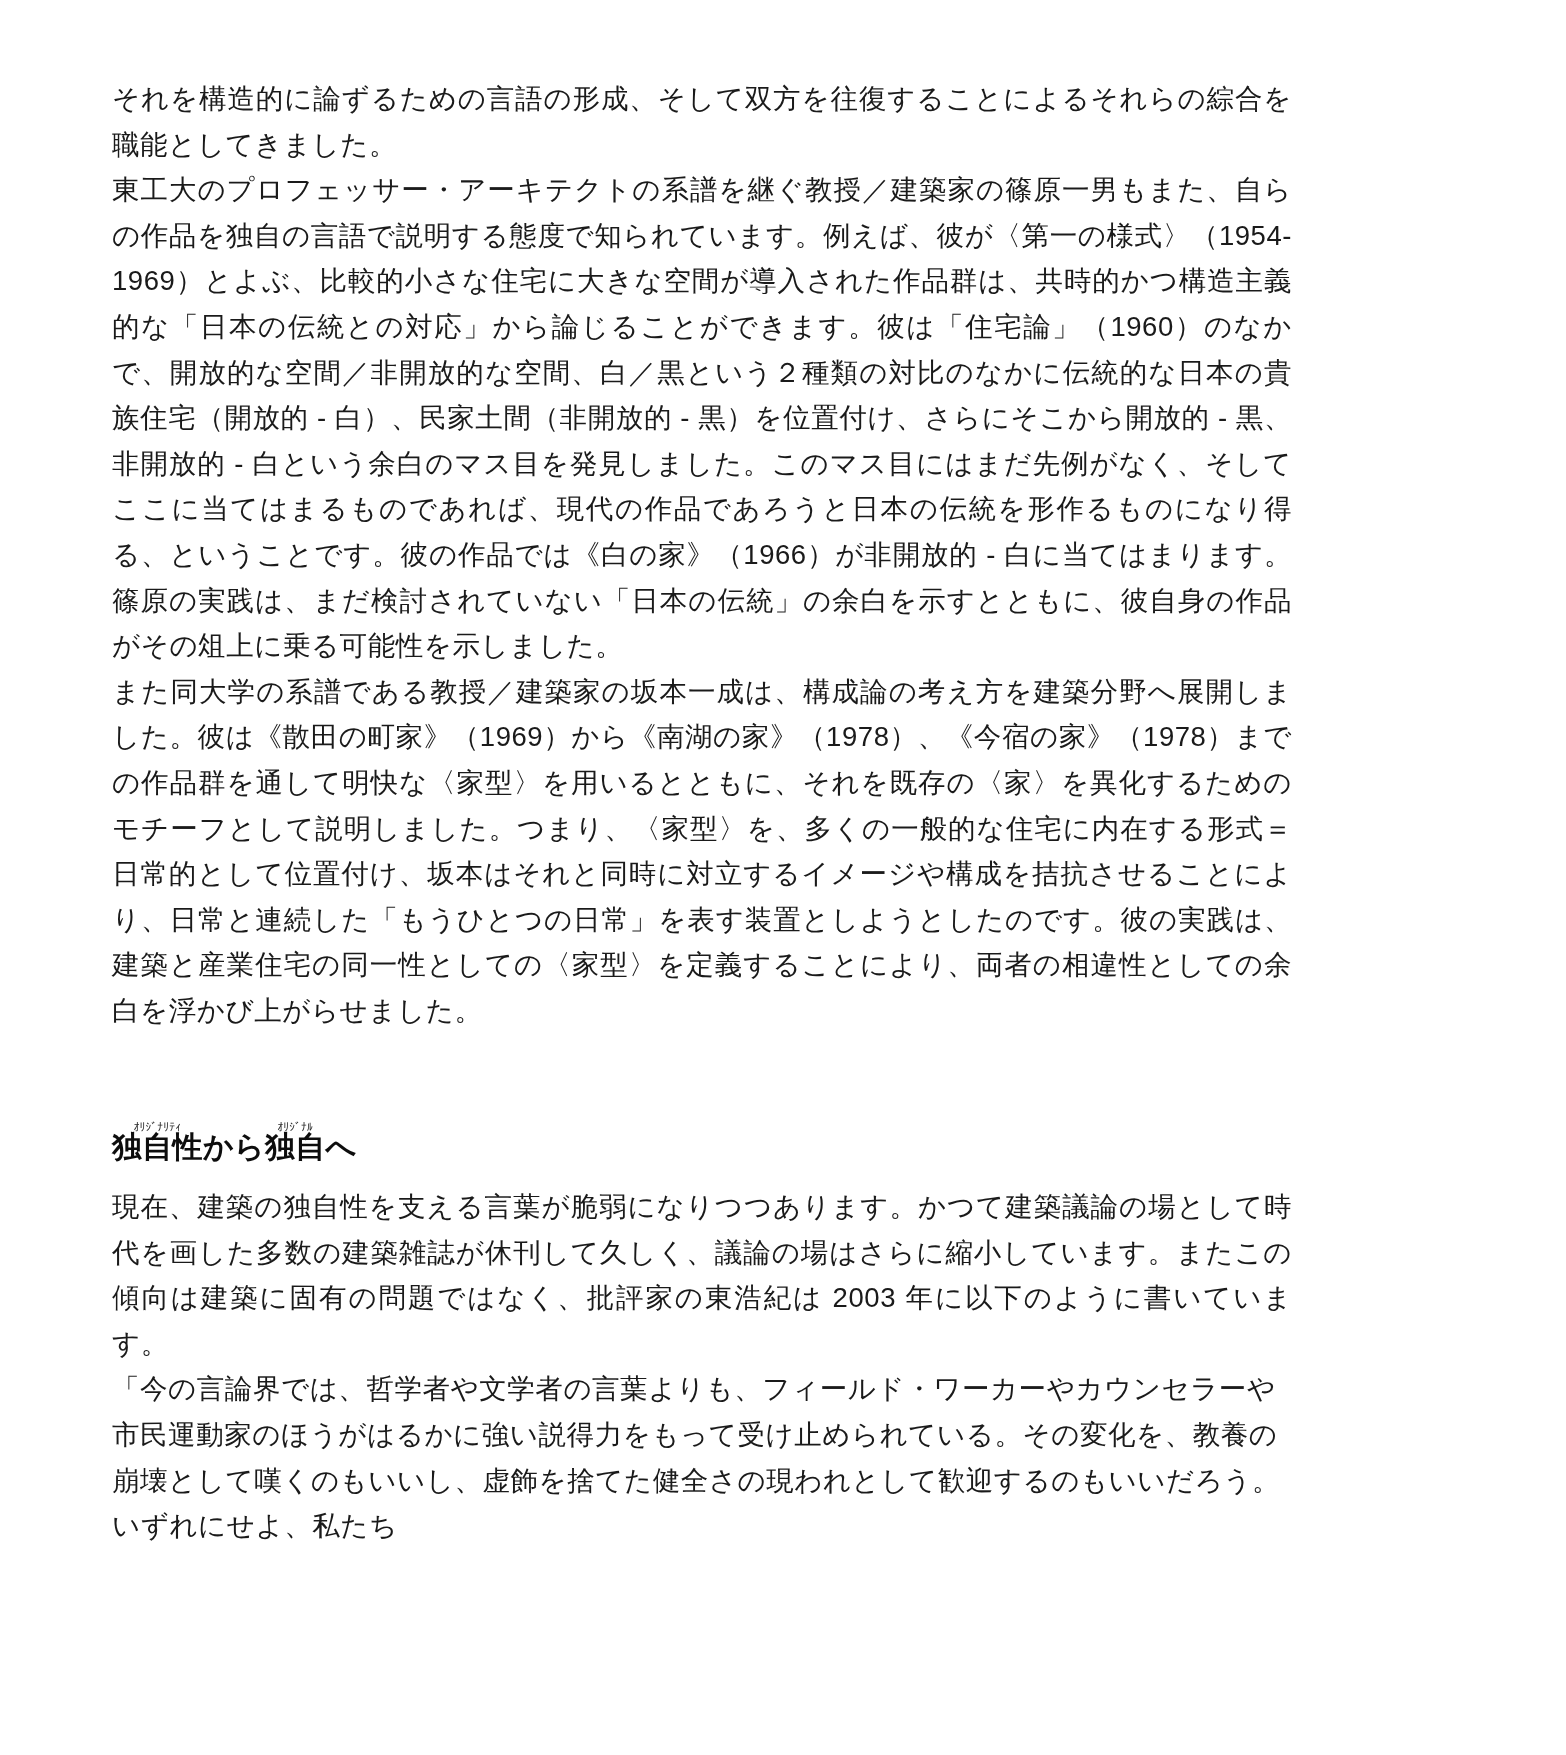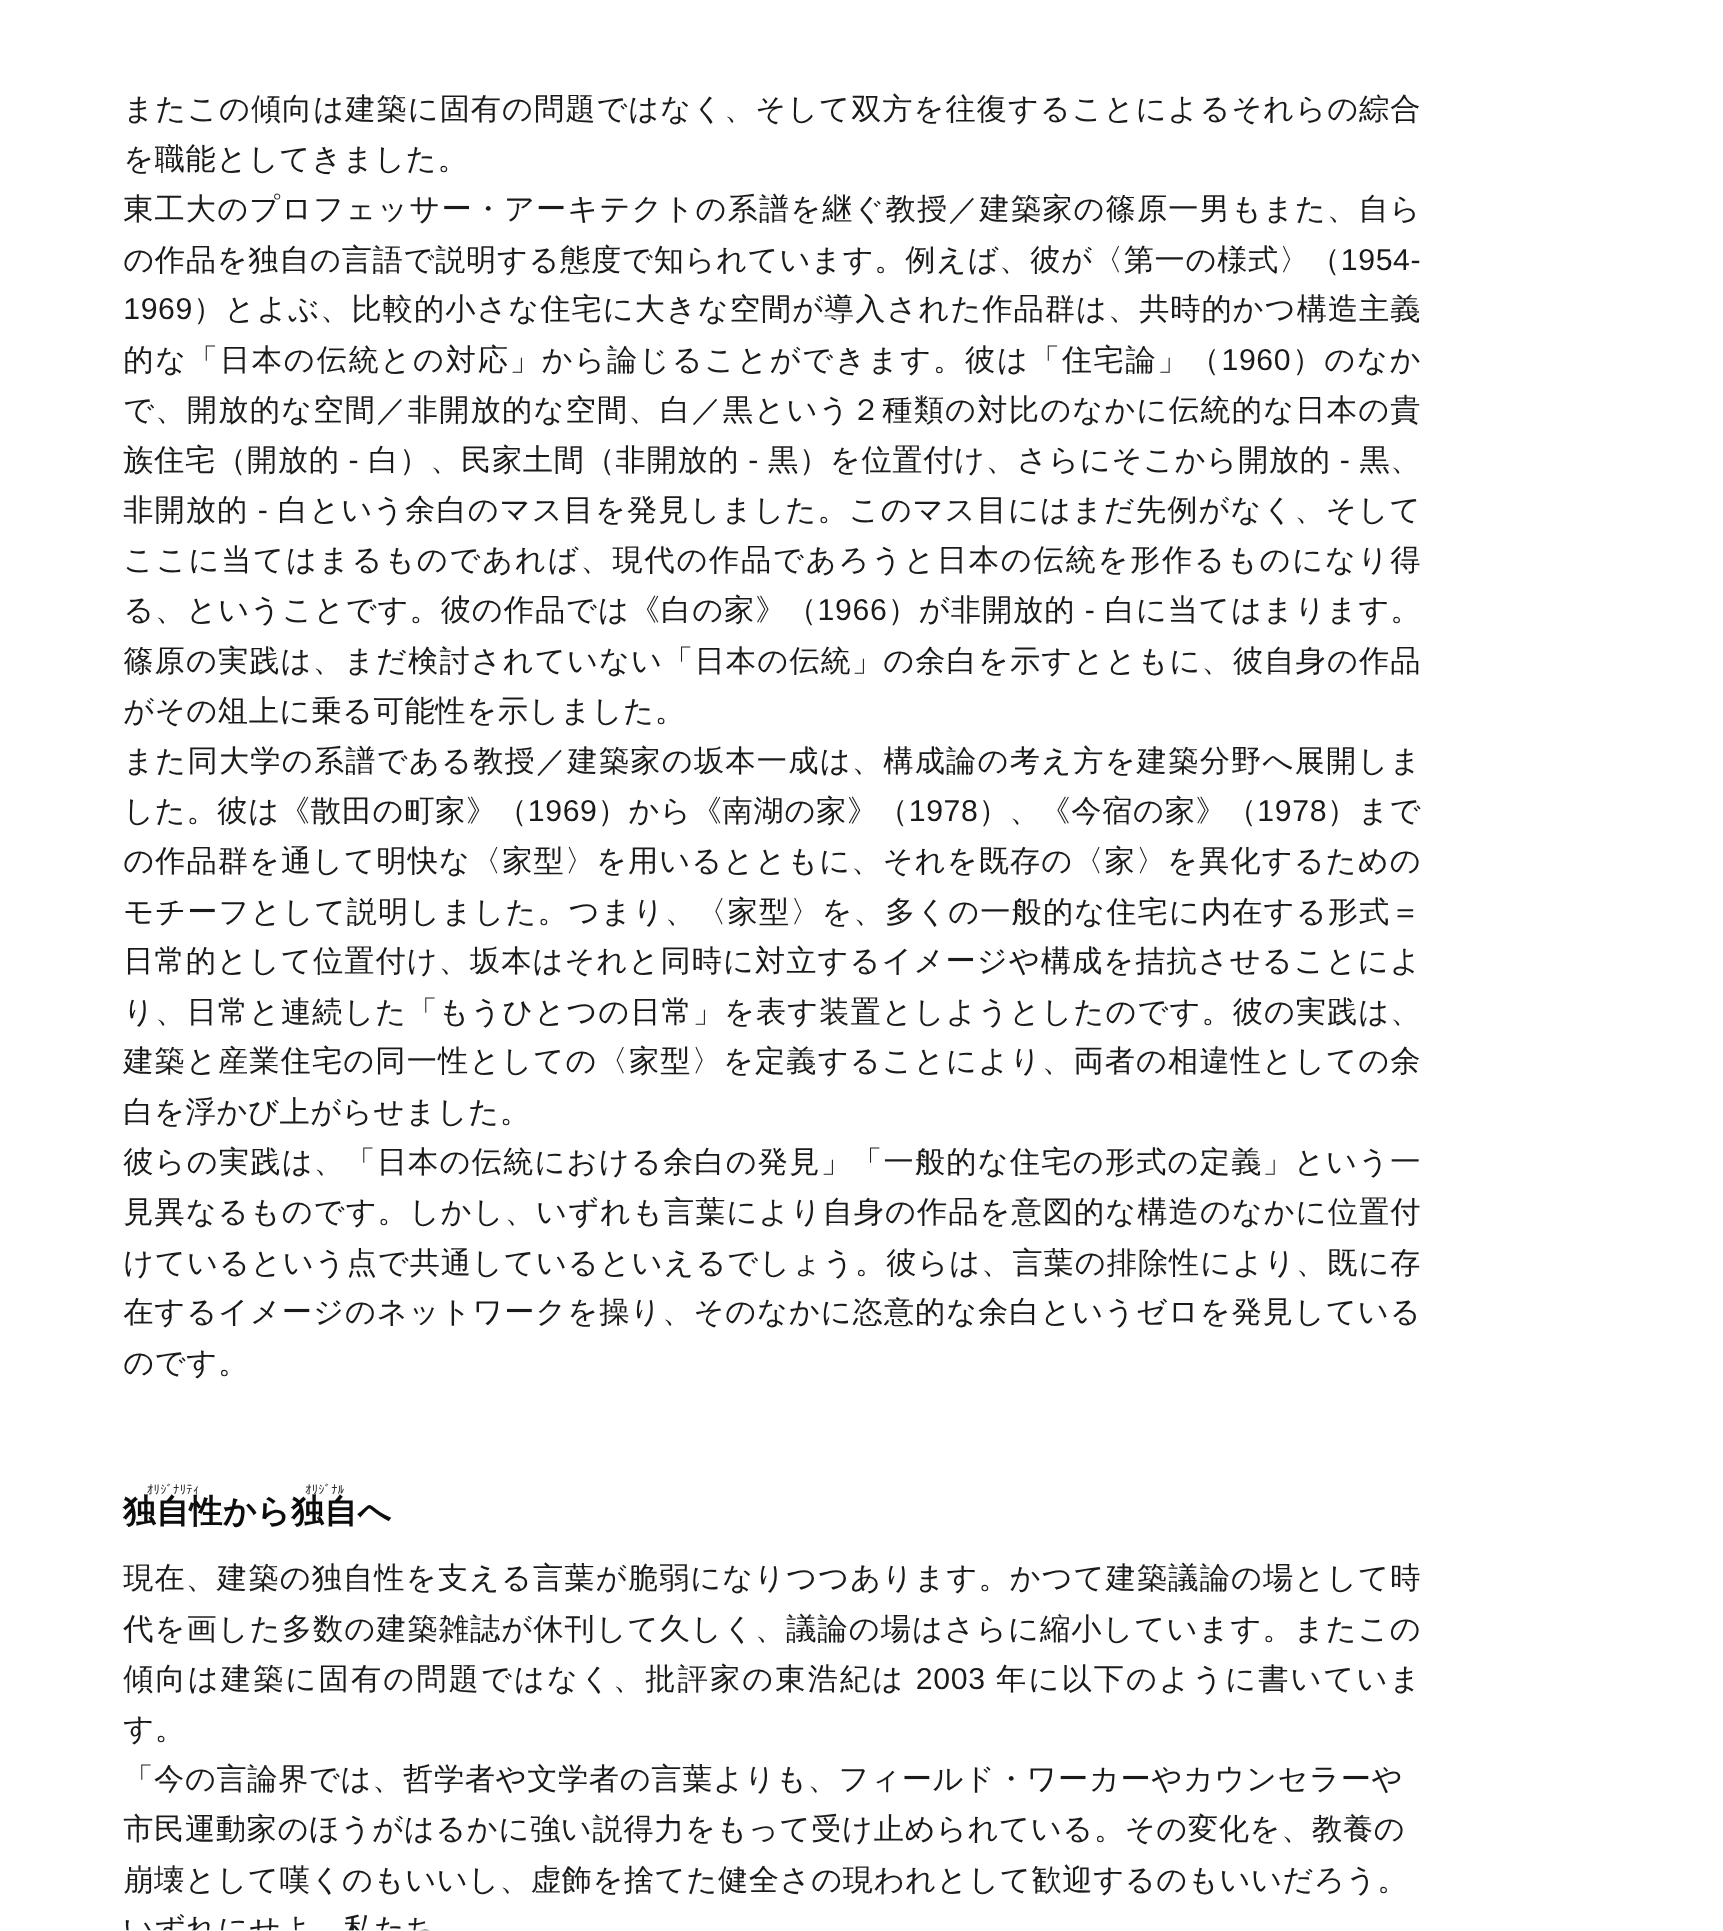--- a/index.html
+++ b/index.html
@@ -68,27 +68,26 @@
   }
   .gap-before-heading { height: 36px; }
   .afterhead { margin-top: 18px; }
 </style>
 </head>
 <body>
 
 <div class="page">
   <div class="content">
 
-    <p class="para">またこの傾向は建築に固有の問題ではなく、そして双方を往復することによるそれらの綜合を職能としてきました。</p>
+    <p class="para">それを構造的に論ずるための言語の形成、そして双方を往復することによるそれらの綜合を職能としてきました。</p>
 
     <p class="para">東工大のプロフェッサー・アーキテクトの系譜を継ぐ教授／建築家の篠原一男もまた、自らの作品を独自の言語で説明する態度で知られています。例えば、彼が〈第一の様式〉（1954-1969）とよぶ、比較的小さな住宅に大きな空間が導入された作品群は、共時的かつ構造主義的な「日本の伝統との対応」から論じることができます。彼は「住宅論」（1960）のなかで、開放的な空間／非開放的な空間、白／黒という２種類の対比のなかに伝統的な日本の貴族住宅（開放的 - 白）、民家土間（非開放的 - 黒）を位置付け、さらにそこから開放的 - 黒、非開放的 - 白という余白のマス目を発見しました。このマス目にはまだ先例がなく、そしてここに当てはまるものであれば、現代の作品であろうと日本の伝統を形作るものになり得る、ということです。彼の作品では《白の家》（1966）が非開放的 - 白に当てはまります。篠原の実践は、まだ検討されていない「日本の伝統」の余白を示すとともに、彼自身の作品がその俎上に乗る可能性を示しました。</p>
 
     <p class="para">また同大学の系譜である教授／建築家の坂本一成は、構成論の考え方を建築分野へ展開しました。彼は《散田の町家》（1969）から《南湖の家》（1978）、《今宿の家》（1978）までの作品群を通して明快な〈家型〉を用いるとともに、それを既存の〈家〉を異化するためのモチーフとして説明しました。つまり、〈家型〉を、多くの一般的な住宅に内在する形式＝日常的として位置付け、坂本はそれと同時に対立するイメージや構成を拮抗させることにより、日常と連続した「もうひとつの日常」を表す装置としようとしたのです。彼の実践は、建築と産業住宅の同一性としての〈家型〉を定義することにより、両者の相違性としての余白を浮かび上がらせました。</p>
 
-    <p class="para">彼らの実践は、「日本の伝統における余白の発見」「一般的な住宅の形式の定義」という一見異なるものです。しかし、いずれも言葉により自身の作品を意図的な構造のなかに位置付けているという点で共通しているといえるでしょう。彼らは、言葉の排除性により、既に存在するイメージのネットワークを操り、そのなかに恣意的な余白というゼロを発見しているのです。</p>
 
     <div class="gap-before-heading"></div>
 
     <div class="heading-block">
       <h2 class="heading"><ruby><span>独自性</span><rt>ｵﾘｼﾞﾅﾘﾃｨ</rt></ruby><span>から</span><ruby><span>独自</span><rt>ｵﾘｼﾞﾅﾙ</rt></ruby><span>へ</span></h2>
     </div>
 
     <p class="para afterhead"> 現在、建築の独自性を支える言葉が脆弱になりつつあります。かつて建築議論の場として時代を画した多数の建築雑誌が休刊して久しく、議論の場はさらに縮小しています。またこの傾向は建築に固有の問題ではなく、批評家の東浩紀は 2003 年に以下のように書いています。</p>
 
     <p class="para nojust">「今の言論界では、哲学者や文学者の言葉よりも、フィールド・ワーカーやカウンセラーや市民運動家のほうがはるかに強い説得力をもって受け止められている。その変化を、教養の崩壊として嘆くのもいいし、虚飾を捨てた健全さの現われとして歓迎するのもいいだろう。いずれにせよ、私たち</p>

